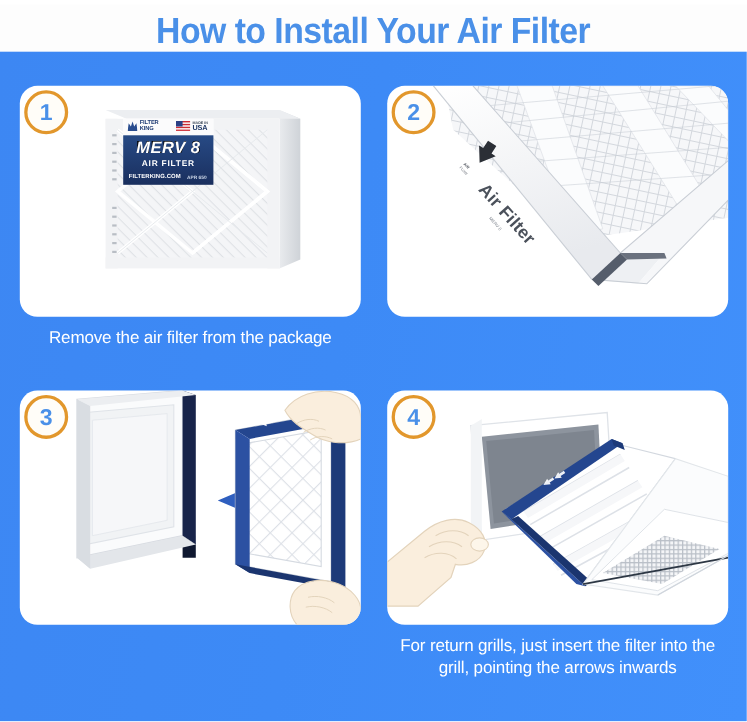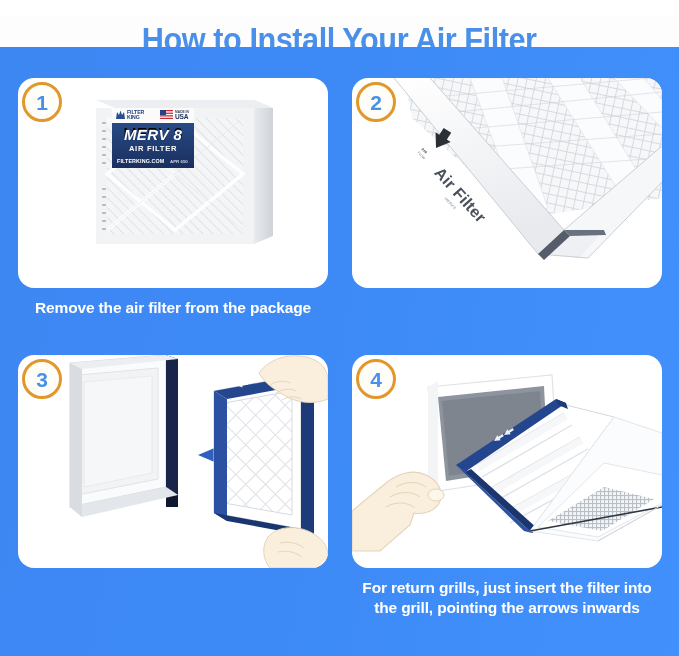--- a/index.html
+++ b/index.html
@@ -16,21 +16,21 @@
   #page {
     position: relative;
     width: 679px;
     height: 656px;
     background: #ffffff;
     overflow: hidden;
   }
   
   #header-band {
     position: absolute;
-    left: 0; top: 16px;
+    left: 0; top: 4px;
     width: 679px;
     height: 47px;
     background: #fdfdfd;
     display: flex;
     align-items: center;
     justify-content: center;
   }
   #page-title {
     font-family: "Liberation Sans", sans-serif;
     font-weight: bold;
@@ -85,21 +85,21 @@
     font-size: 21px;
     color: #4a90e8;
     line-height: 1;
   }
   .caption {
     width: 310px;
     margin-top: 10px;
     text-align: center;
     color: #ffffff;
     font-family: "Liberation Sans", sans-serif;
-    font-weight: bold;
+    font-weight: normal;
     font-size: 15.5px;
     line-height: 20px;
     letter-spacing: -0.15px;
   }
   
   #step-1 { left: 18px;  top: 78px; }
   #step-2 { left: 352px; top: 78px; }
   #step-3 { left: 18px;  top: 355px; }
   #step-4 { left: 352px; top: 355px; }
 

